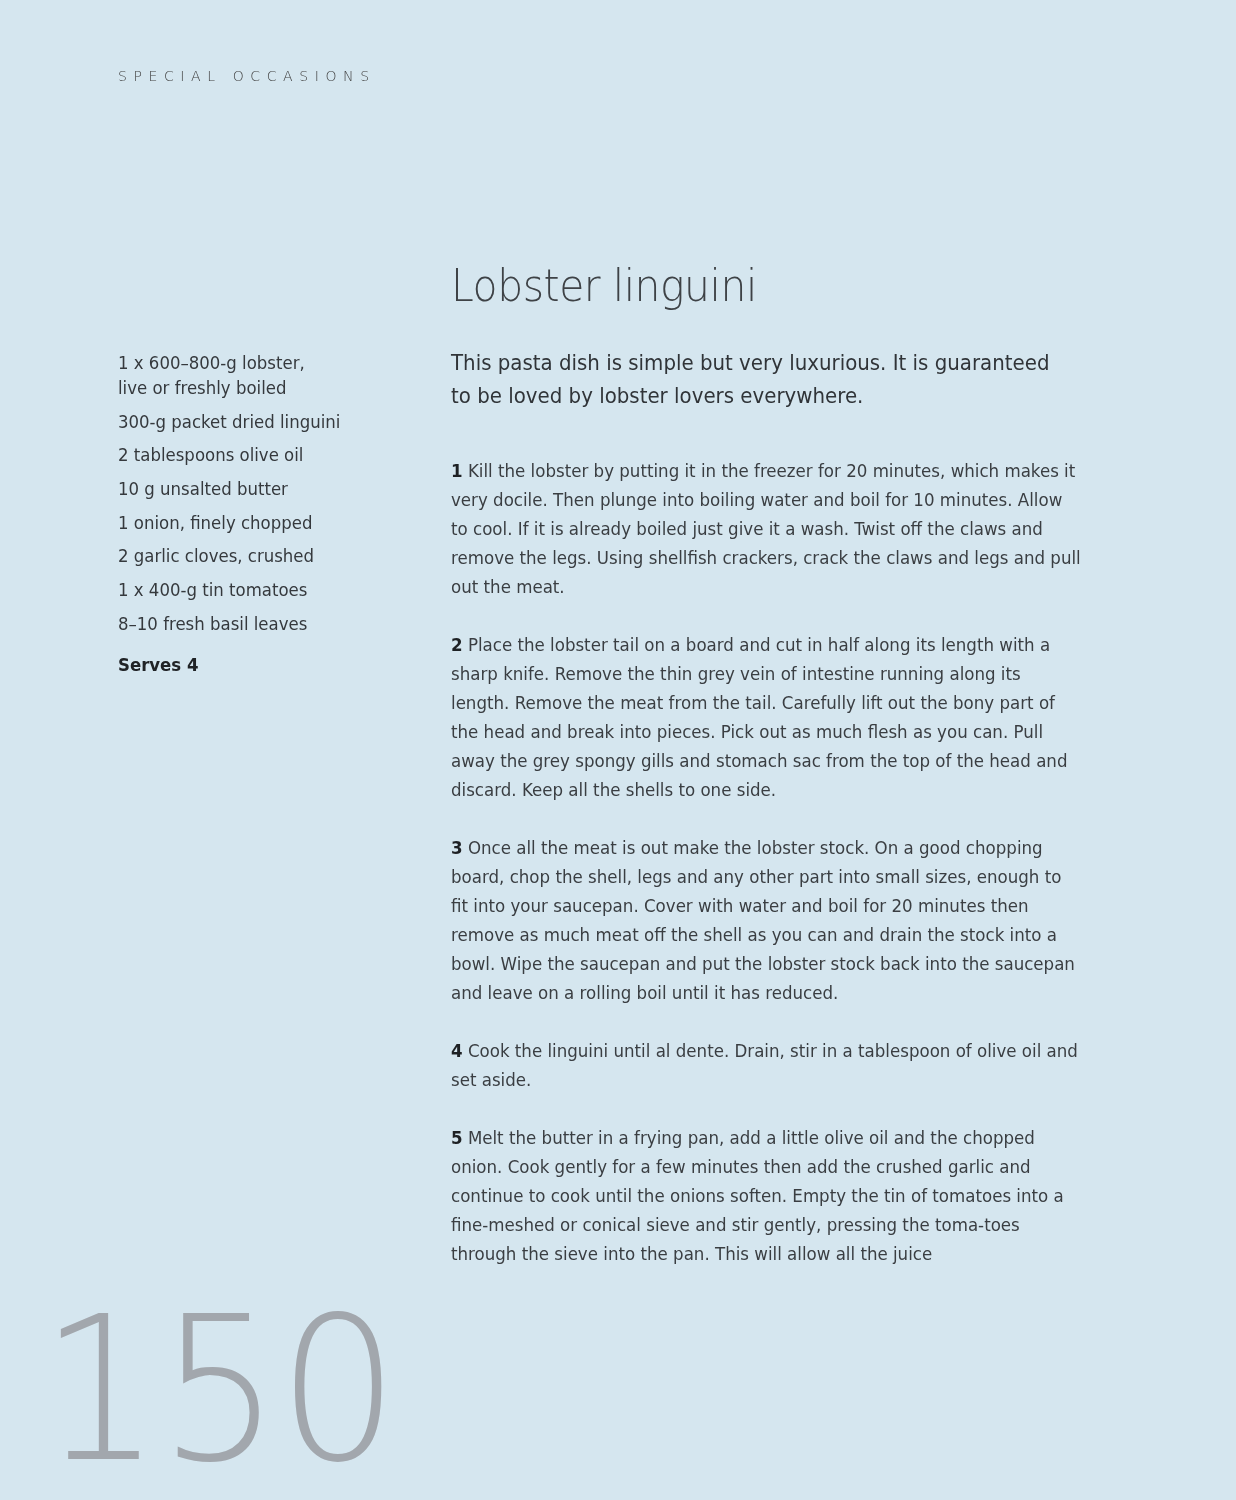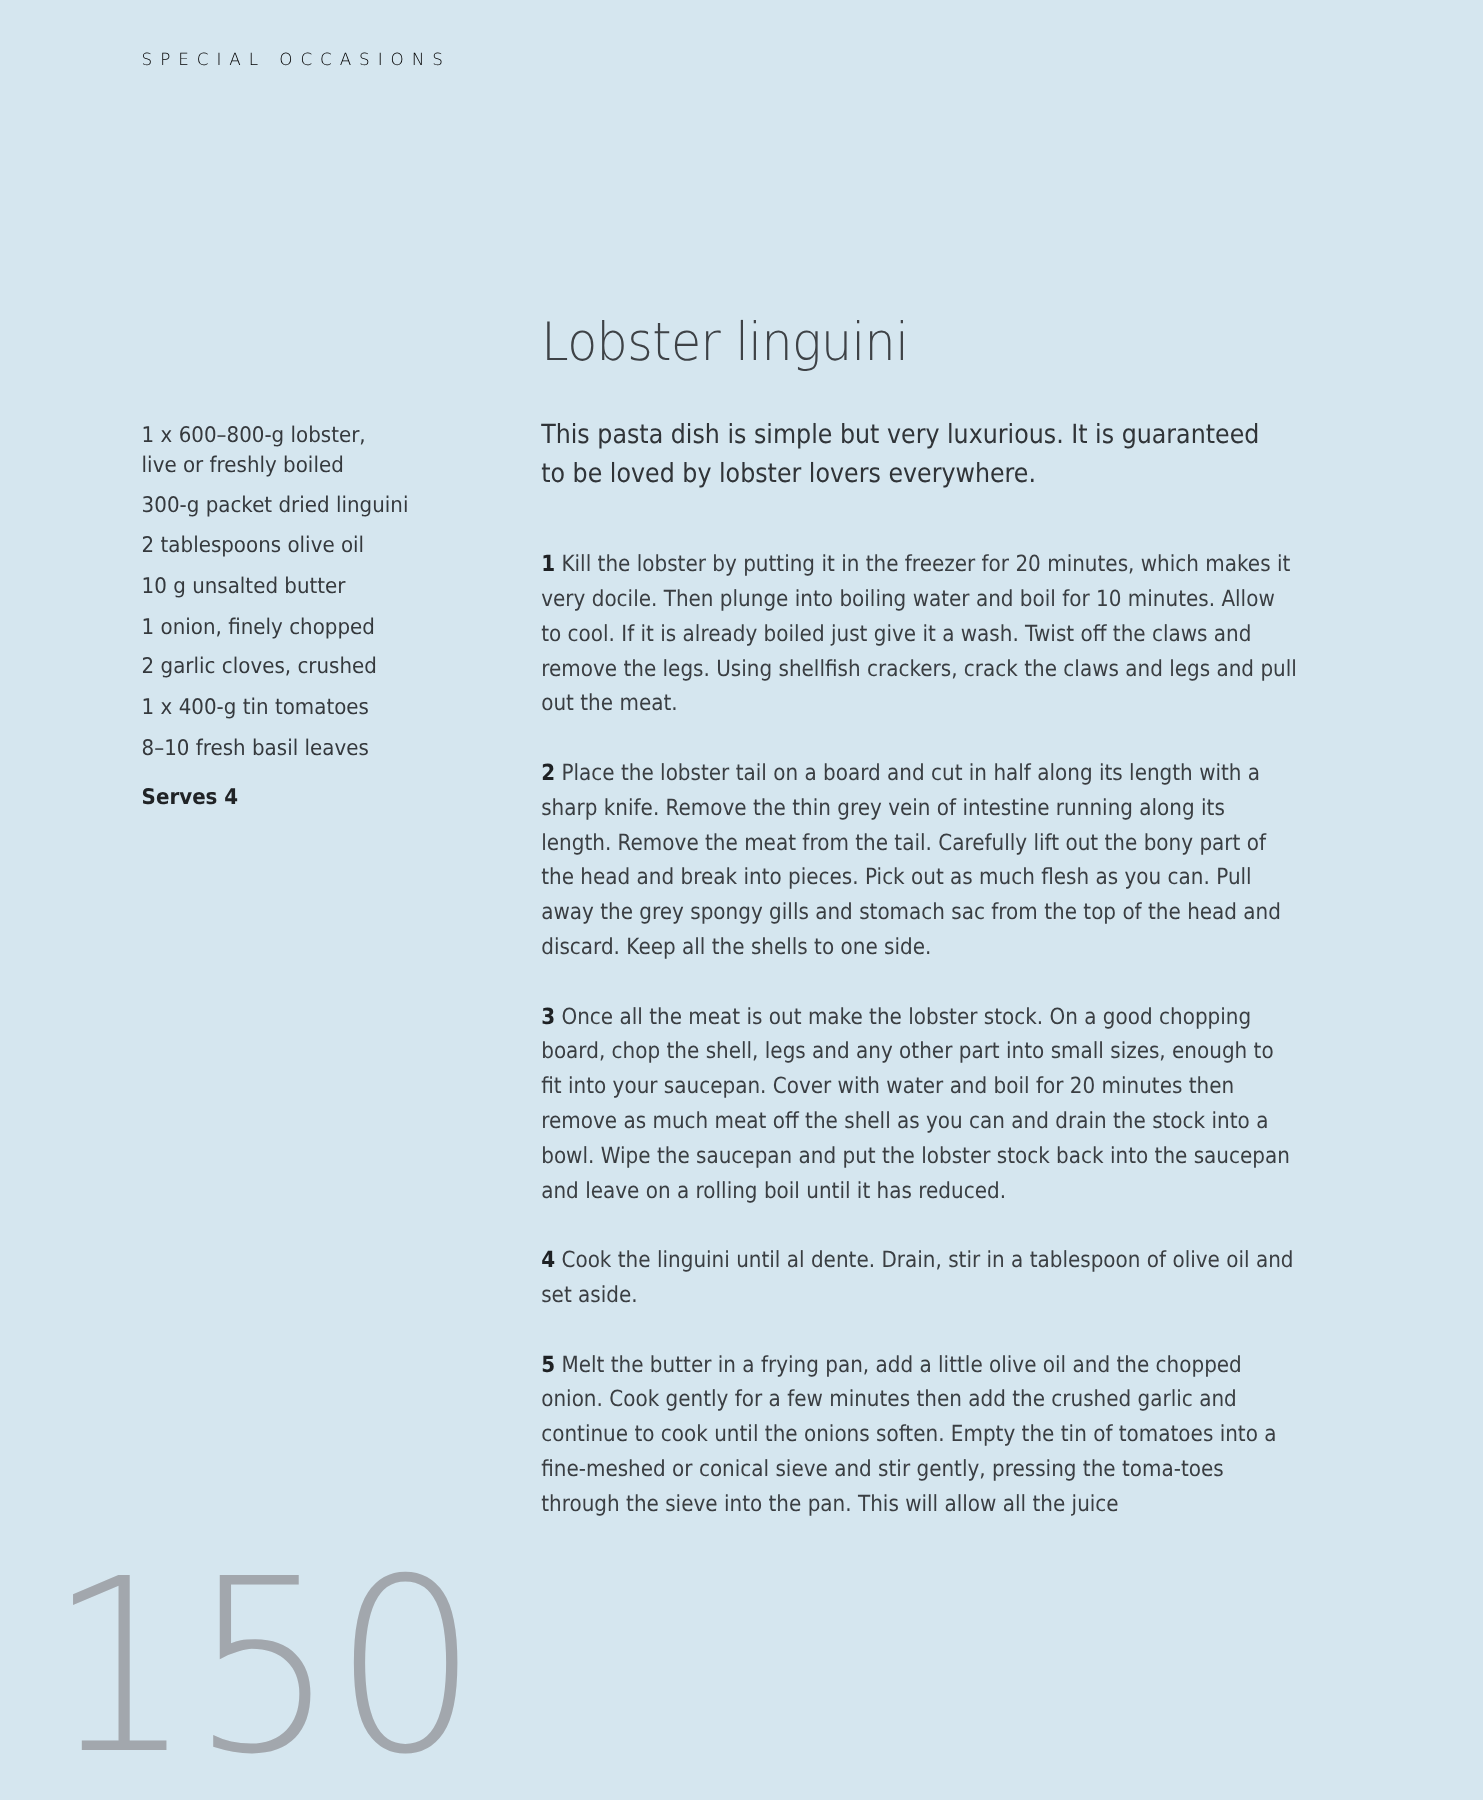--- a/index.html
+++ b/index.html
@@ -11,24 +11,24 @@
       height: 1500px;
       background: #d5e6ef;
       position: relative;
       overflow: hidden;
       font-family: "DejaVu Sans", "Liberation Sans", sans-serif;
       color: #3a3d40;
     }
     .running-head {
       position: absolute;
       left: 118px;
-      top: 42px;
+      top: 68px;
       font-size: 14px;
       letter-spacing: 6.6px;
-      color: #000000;
+      color: #404040;
       font-weight: 300;
       white-space: nowrap;
     }
     .title {
       position: absolute;
       left: 451px;
       top: 258px;
       font-size: 44px;
       font-weight: 300;
       color: #3e4246;

